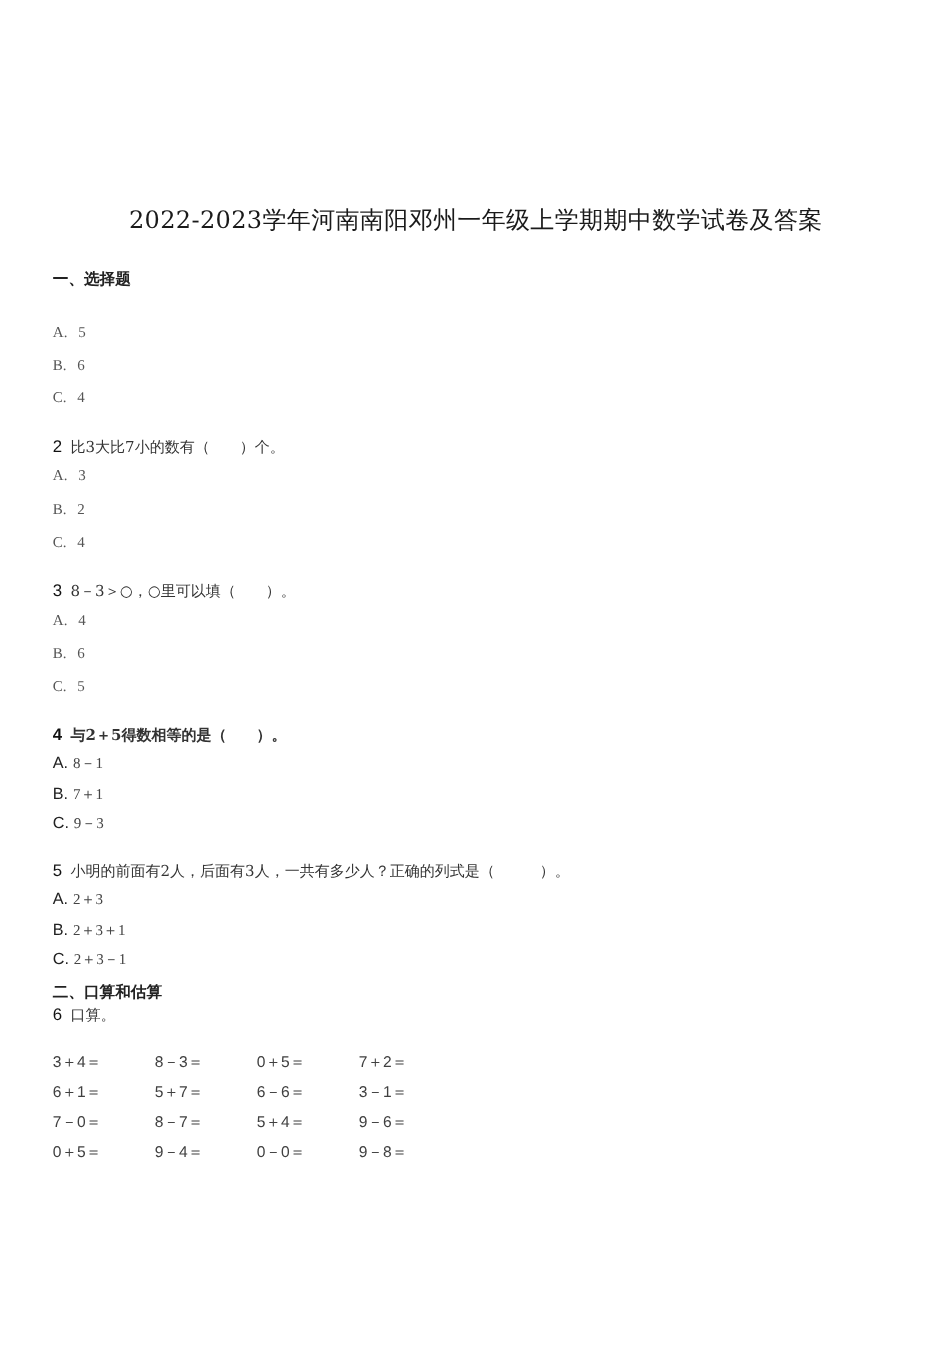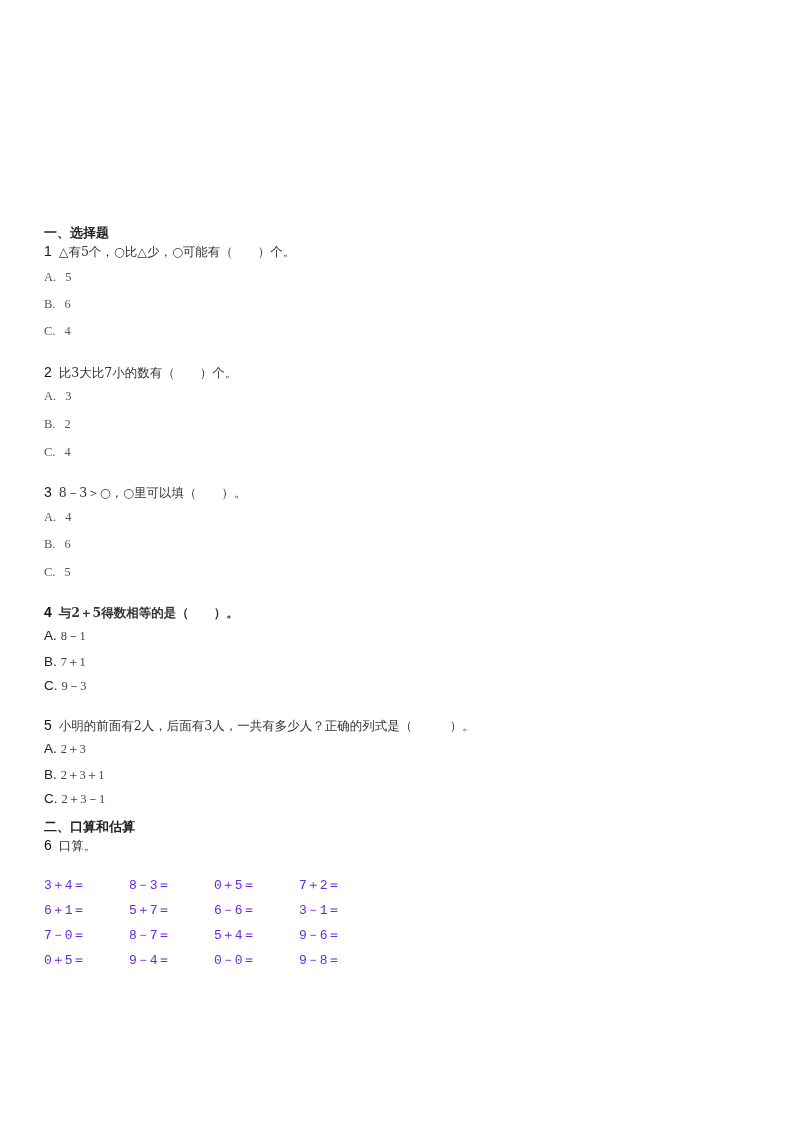--- a/index.html
+++ b/index.html
@@ -58,36 +58,34 @@
       margin-right: 4px;
     }
     .opt.sans .val { color: #444; }
     .calc-grid {
       position: absolute;
       left: 44px; top: 872px;
     }
     .calc-row { display: flex; height: 25px; align-items: center; }
     .calc-cell {
       width: 85px;
-      font-family: Liberation Mono, monospace;
+      font-family: Liberation Sans, sans-serif;
       font-size: 13px;
-      color: #6d28d9;
+      color: #404040;
     }
   </style>
 </head>
 <body>
 
 <div class="page">
 
+  <div class="title">2022-2023学年河南南阳邓州一年级上学期期中数学试卷及答案</div>
 
   <div class="abs section-head" style="top:224px;">一、选择题</div>
 
-  <div class="abs q" style="top:243px;">
-    <span class="num">1</span><span class="stem">△有5个，○比△少，○可能有（　　）个。</span>
-  </div>
   <div class="abs opt" style="top:270px;"><span class="letter">A.</span><span>5</span></div>
   <div class="abs opt" style="top:297px;"><span class="letter">B.</span><span>6</span></div>
   <div class="abs opt" style="top:324px;"><span class="letter">C.</span><span>4</span></div>
 
   <div class="abs q" style="top:364px;">
     <span class="num">2</span><span class="stem">比3大比7小的数有（　　）个。</span>
   </div>
   <div class="abs opt" style="top:389px;"><span class="letter">A.</span><span>3</span></div>
   <div class="abs opt" style="top:417px;"><span class="letter">B.</span><span>2</span></div>
   <div class="abs opt" style="top:445px;"><span class="letter">C.</span><span>4</span></div>

